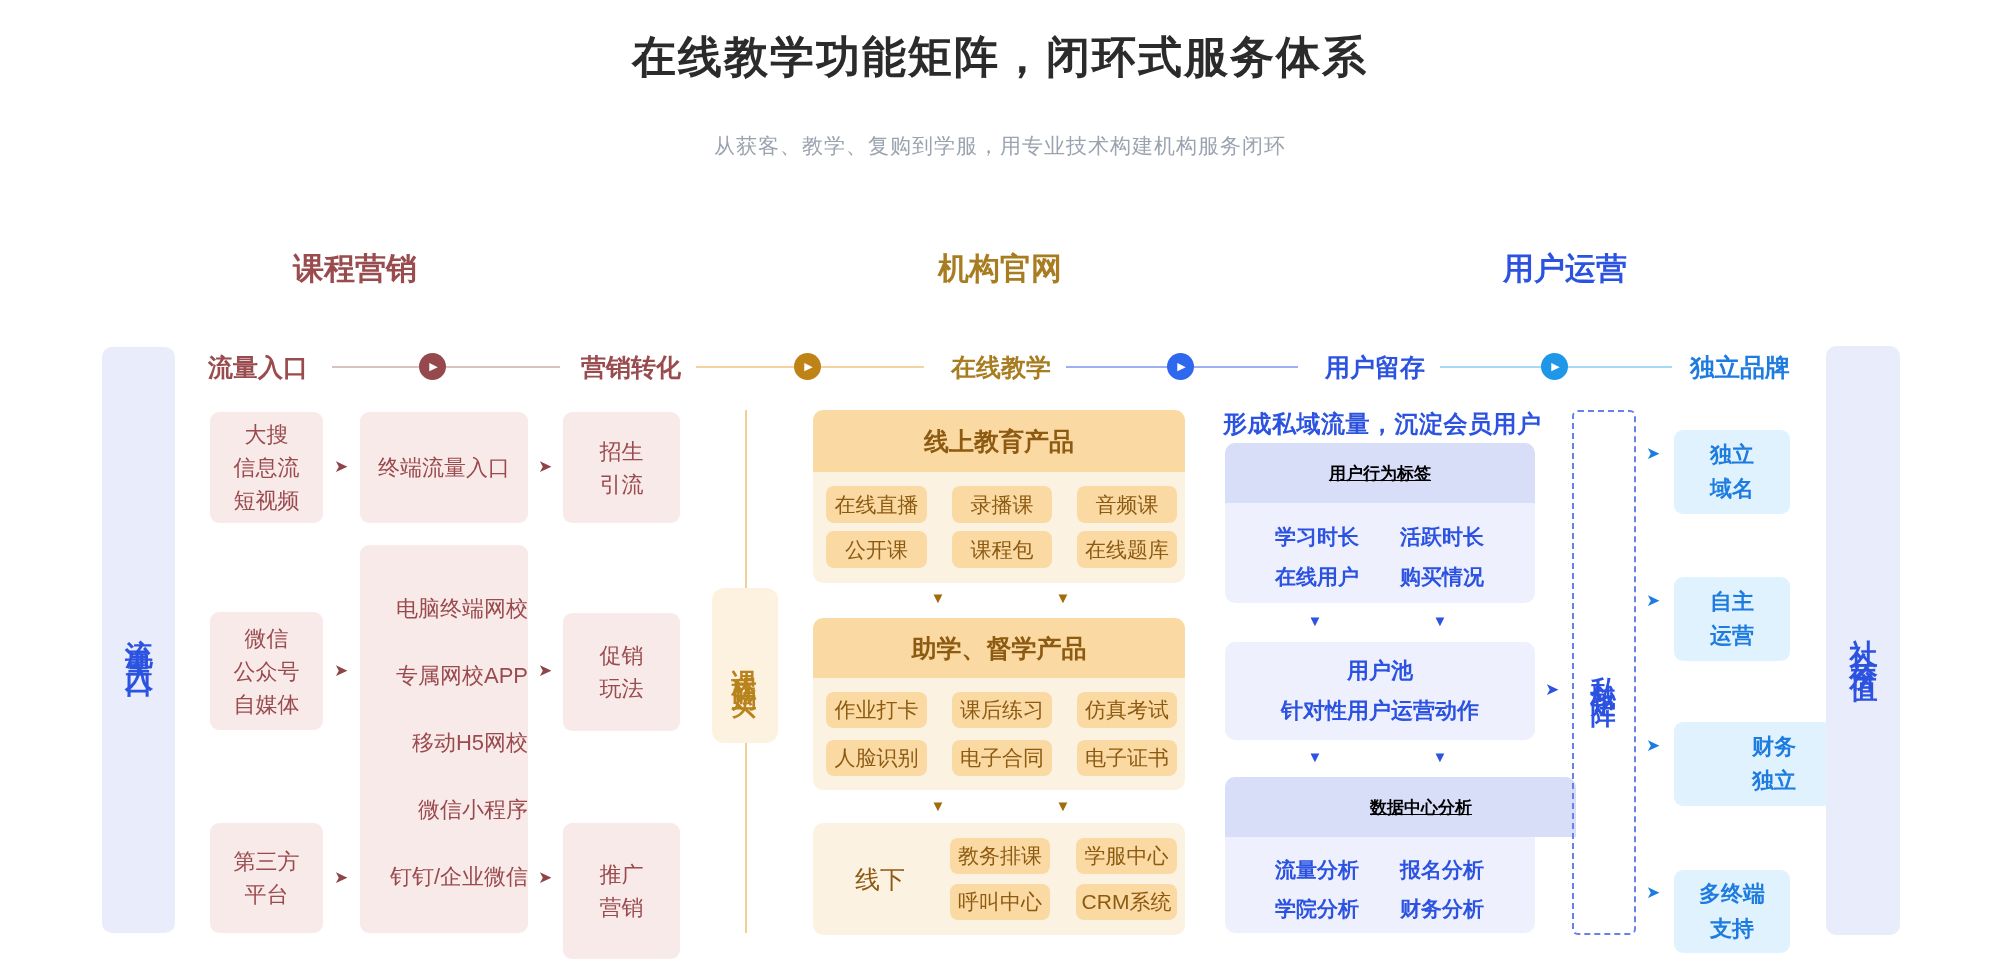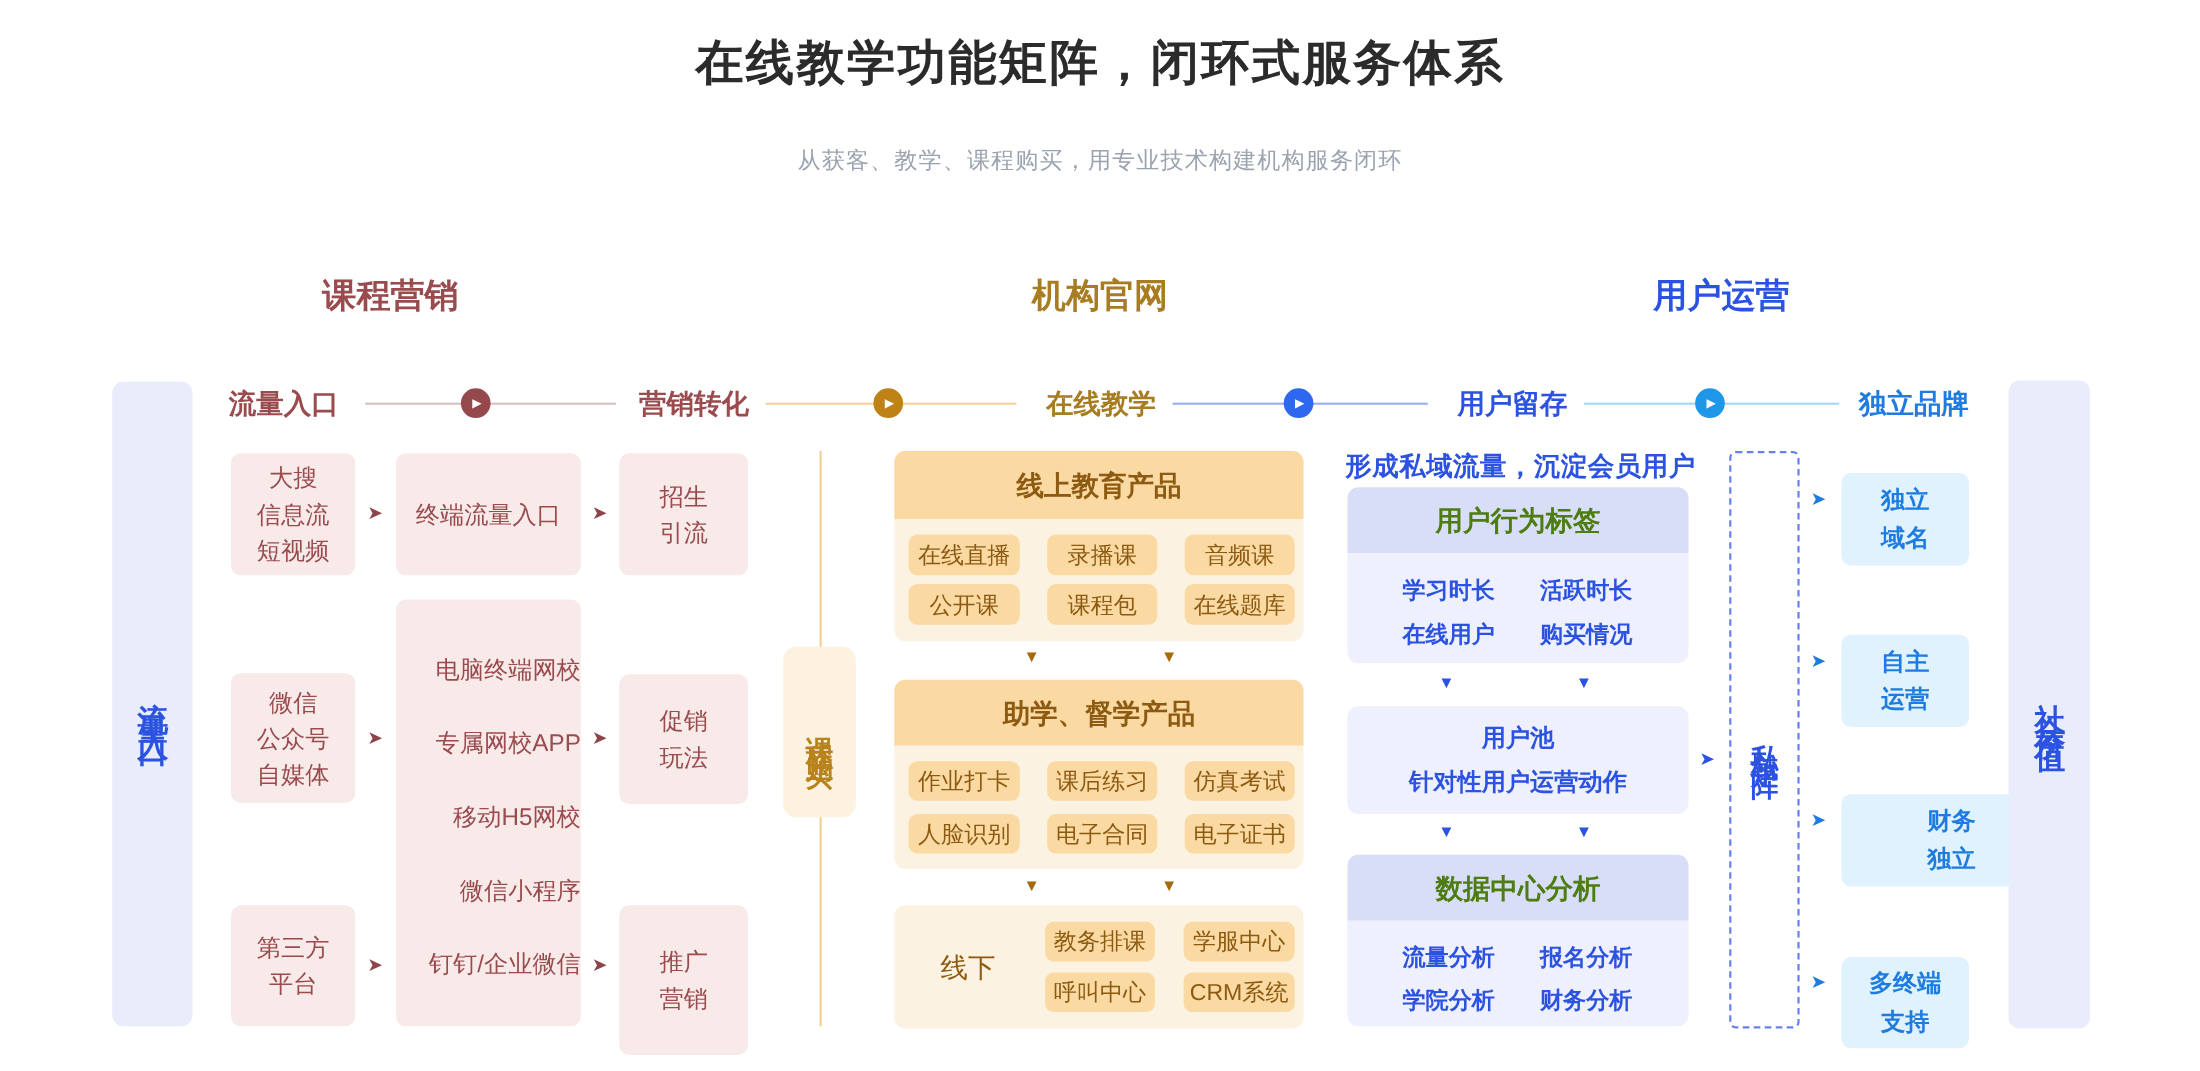--- a/index.html
+++ b/index.html
@@ -36,43 +36,43 @@
   .ogroup-h{background:#fad9a2;border-radius:10px 10px 0 0;color:#8d5a12;font-size:25px;font-weight:700;
             display:flex;align-items:center;justify-content:center;}
   .ogroup-b{background:#fcf2e1;border-radius:0 0 10px 10px;}
   .obody-plain{background:#fcf2e1;border-radius:10px;}
   .chip{background:#fad9a2;border-radius:8px;color:#8d5a12;font-size:21px;font-weight:400;
         display:flex;align-items:center;justify-content:center;}
   .oarrow{color:#a5690e;font-size:15px;width:24px;text-align:center;}
   .olabel{color:#8d5a12;font-size:25px;font-weight:400;text-align:center;}
   
   .headline{color:#2b52e0;font-size:24px;font-weight:700;letter-spacing:0.5px;}
-  .bgroup-h{background:#d8ddf8;border-radius:10px 10px 0 0;color:#4d7c0f;font-size:25px;font-weight:700;
-            display:flex;align-items:center;justify-content:center;}
+  .bgroup-h{background:#d8ddf8;border-radius:10px 10px 0 0;color:#000000;font-size:17px;font-weight:700;
+            display:flex;align-items:center;justify-content:center;text-decoration:underline;}
   .bgroup-b{background:#eef1fd;border-radius:0 0 10px 10px;}
   .bitem{color:#2b52e0;font-size:21px;font-weight:600;text-align:center;width:120px;}
   .bpool{background:#eef1fd;border-radius:10px;display:flex;flex-direction:column;align-items:center;justify-content:center;
          gap:10px;color:#2b52e0;font-weight:600;}
   .bpool .l1{font-size:22px;} .bpool .l2{font-size:22px;}
   .barrow{color:#2b52e0;font-size:15px;width:24px;text-align:center;}
   .rarrow{color:#2b52e0;font-size:17px;width:22px;text-align:center;}
   
   .dashed{border:2px dashed #6780eb;border-radius:6px;display:flex;align-items:center;justify-content:center;box-sizing:border-box;}
   .dashed .vt{writing-mode:vertical-rl;text-orientation:upright;font-size:25px;font-weight:700;color:#2b52e0;letter-spacing:8px;}
   .bluebox{background:#dff2fd;border-radius:9px;color:#1e7ce0;font-size:22px;font-weight:700;line-height:1.55;
            display:flex;align-items:center;justify-content:center;text-align:center;margin-top:19px;}
   .lbarrow{color:#1e7ce0;font-size:17px;width:22px;text-align:center;}
 </style>
 </head>
 <body>
 
 <div class="canvas">
 
   <div class="abs title">在线教学功能矩阵，闭环式服务体系</div>
-  <div class="abs subtitle">从获客、教学、课程购买，用专业技术构建机构服务闭环</div>
+  <div class="abs subtitle">从获客、教学、复购到学服，用专业技术构建机构服务闭环</div>
 
   <div class="abs sec maroon" style="left:225px;top:248px;">课程营销</div>
   <div class="abs sec gold" style="left:870px;top:248px;">机构官网</div>
   <div class="abs sec indigo" style="left:1435px;top:248px;">用户运营</div>
 
   <div class="abs stage maroon" style="left:203px;">流量入口</div>
   <div class="abs fline" style="left:332px;width:228px;background:#d8c2c2;"></div>
   <div class="abs fcircle" style="left:419px;background:#95494c;">
       <span>▶</span>
     </div>
@@ -175,21 +175,21 @@
   <div class="abs barrow" style="left:1428px;top:612px;">▼</div>
 
   <div class="abs bpool" style="left:1225px;top:642px;width:310px;height:98px;">
     <span class="l1">用户池</span>
     <span class="l2">针对性用户运营动作</span>
   </div>
 
   <div class="abs barrow" style="left:1303px;top:748px;">▼</div>
   <div class="abs barrow" style="left:1428px;top:748px;">▼</div>
 
-  <div class="abs bgroup-h" style="left:1225px;top:777px;width:310px;height:60px;">数据中心分析</div>
+  <div class="abs bgroup-h" style="left:1225px;top:777px;width:310px;height:60px;padding-left:41px;">数据中心分析</div>
   <div class="abs bgroup-b" style="left:1225px;top:837px;width:310px;height:96px;"></div>
   <div class="abs bitem" style="left:1257px;top:856px;">流量分析</div>
   <div class="abs bitem" style="left:1382px;top:856px;">报名分析</div>
   <div class="abs bitem" style="left:1257px;top:895px;">学院分析</div>
   <div class="abs bitem" style="left:1382px;top:895px;">财务分析</div>
 
   <div class="abs rarrow" style="left:1541px;top:679px;">➤</div>
 
   <div class="abs dashed" style="left:1572px;top:410px;width:64px;height:525px;">
     <span class="vt">私域矩阵</span>

